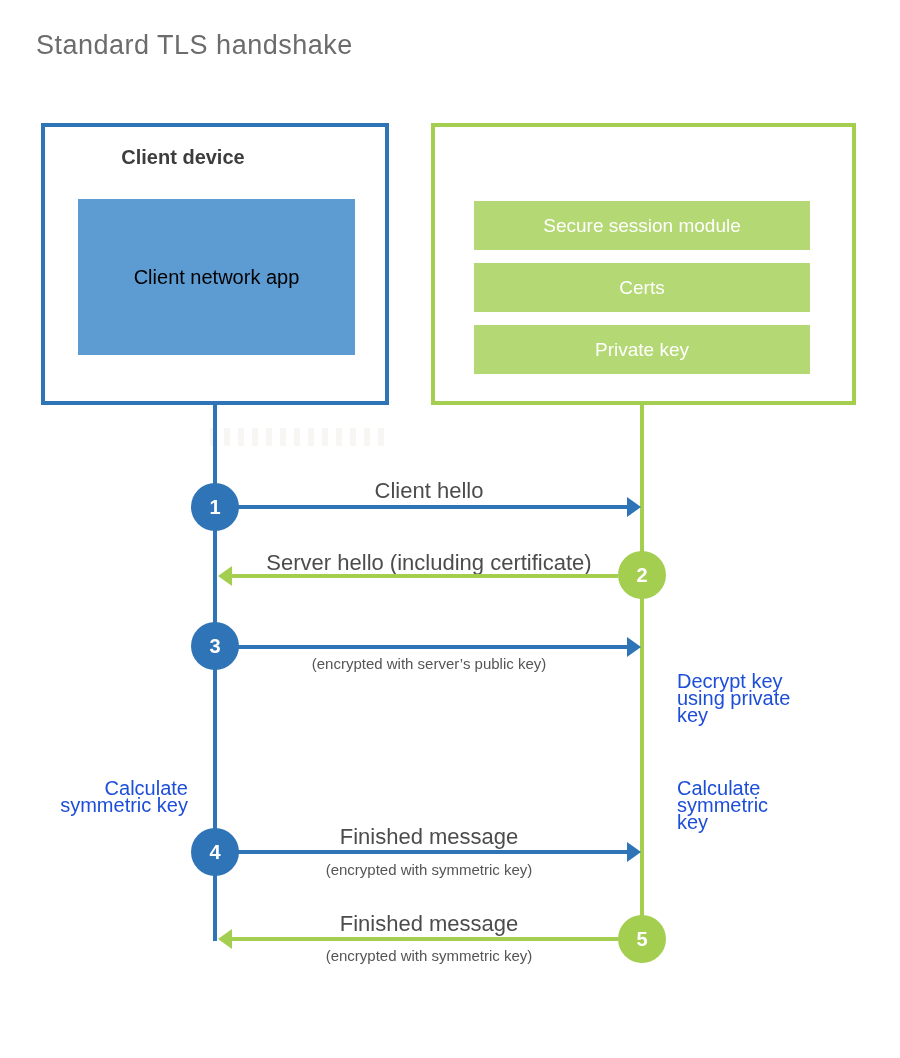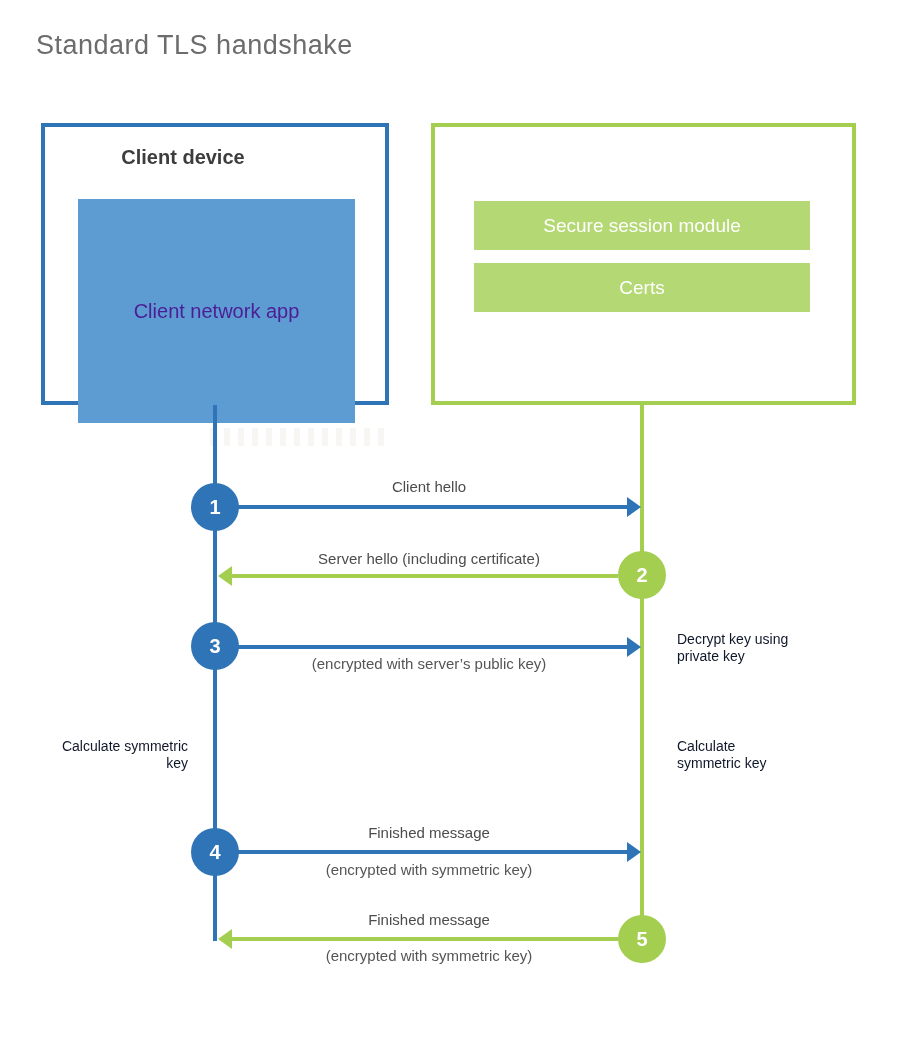--- a/index.html
+++ b/index.html
@@ -20,23 +20,23 @@
 
   
   .actor-box{position:absolute;top:123px;height:282px;border:4px solid;background:#fff;}
   .client-box{left:41px;width:348px;border-color:var(--blue);}
   .server-box{left:431px;width:425px;border-color:var(--green);}
   .actor-heading{position:absolute;top:146px;font-size:20px;font-weight:bold;
     color:var(--heading);text-align:center;}
   .client-heading{left:41px;width:284px;}
   .server-heading{left:431px;width:425px;}
 
-  .client-app{position:absolute;left:78px;top:199px;width:277px;height:224px;
+  .client-app{position:absolute;left:78px;top:199px;width:277px;height:156px;
     background:var(--blue-fill);display:flex;align-items:center;justify-content:center;
-    color:#4c1d95;font-size:20px;text-align:center;line-height:1.45;}
+    color:#000000;font-size:20px;text-align:center;line-height:1.45;}
   .client-app span{display:inline-block;max-width:190px;}
 
   .server-bar{position:absolute;left:474px;width:336px;height:49px;
     background:var(--green-fill);display:flex;align-items:center;justify-content:center;
     color:#ffffff;font-size:19px;}
 
   
   .lifeline{position:absolute;width:4px;z-index:1;}
   .client-lifeline{left:213px;top:405px;height:536px;background:var(--blue);}
   .server-lifeline{left:640px;top:405px;height:534px;background:var(--green);}
@@ -57,44 +57,45 @@
   .arrow-line{position:absolute;height:4px;z-index:2;}
   .arrow-line.blue{background:var(--blue);}
   .arrow-line.green{background:var(--green);}
   .arrow-head{position:absolute;width:0;height:0;z-index:2;
     border-top:10px solid transparent;border-bottom:10px solid transparent;}
   .arrow-head.right.blue{border-left:14px solid var(--blue);}
   .arrow-head.left.green{border-right:14px solid var(--green);}
 
   
   .msg-label{position:absolute;left:239px;width:380px;text-align:center;
-    font-size:15px;color:var(--label);z-index:2;}
+    font-size:22px;color:var(--label);z-index:2;}
   .msg-sub{position:absolute;left:239px;width:380px;text-align:center;
     font-size:15px;color:#555555;z-index:2;}
 
   
-  .side-note{position:absolute;font-size:14px;line-height:17px;color:#0f172a;}
+  .side-note{position:absolute;font-size:20px;line-height:17px;color:#1d4ed8;margin-top:42px;}
   .note-left{text-align:right;}
 </style>
 </head>
 <body>
 
 <div class="canvas">
 
   <div class="page-title">Standard TLS handshake</div>
 
   <div class="actor-box client-box"></div>
   <div class="actor-heading client-heading">Client device</div>
   <div class="client-app">
     <span>Client network app</span>
   </div>
 
   <div class="actor-box server-box"></div>
   <div class="server-bar" style="top:263px">Certs</div>
   <div class="server-bar" style="top:201px">Secure session module</div>
+  <div class="server-bar" style="top:325px">Private key</div>
 
   <div class="lifeline client-lifeline"></div>
   <div class="lifeline server-lifeline"></div>
 
   <div class="watermark"></div>
 
   <div class="msg-label" style="top:478px">Client hello</div>
   <div class="arrow-line blue" style="left:237px;top:505px;width:391px"></div>
   <div class="arrow-head right blue" style="left:627px;top:497px"></div>
   <div class="step-circle circle-blue" style="left:191px;top:483px">1</div>

